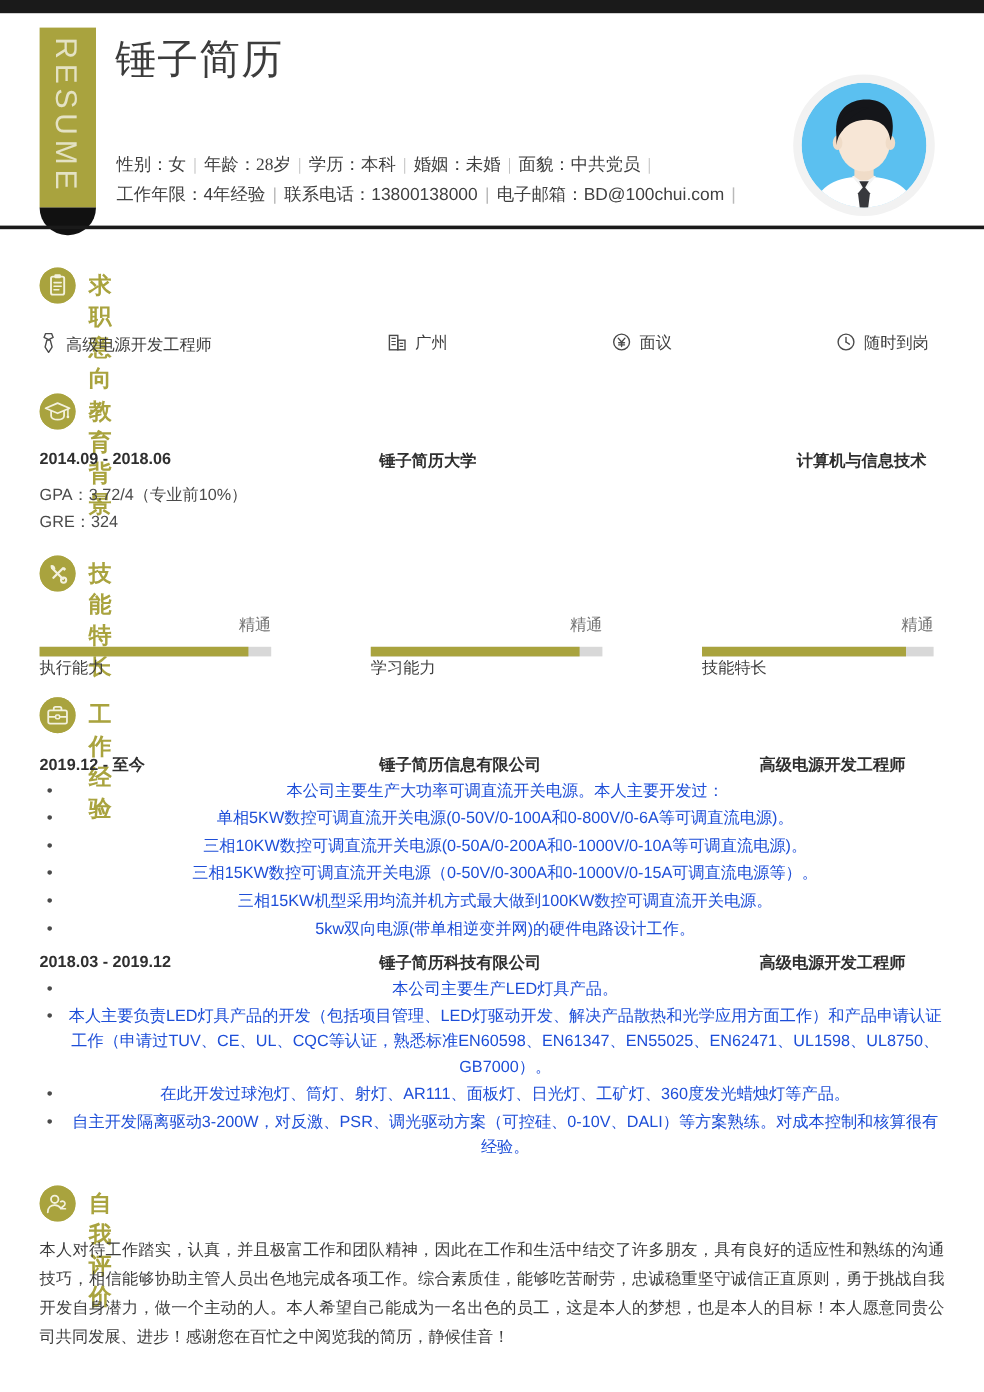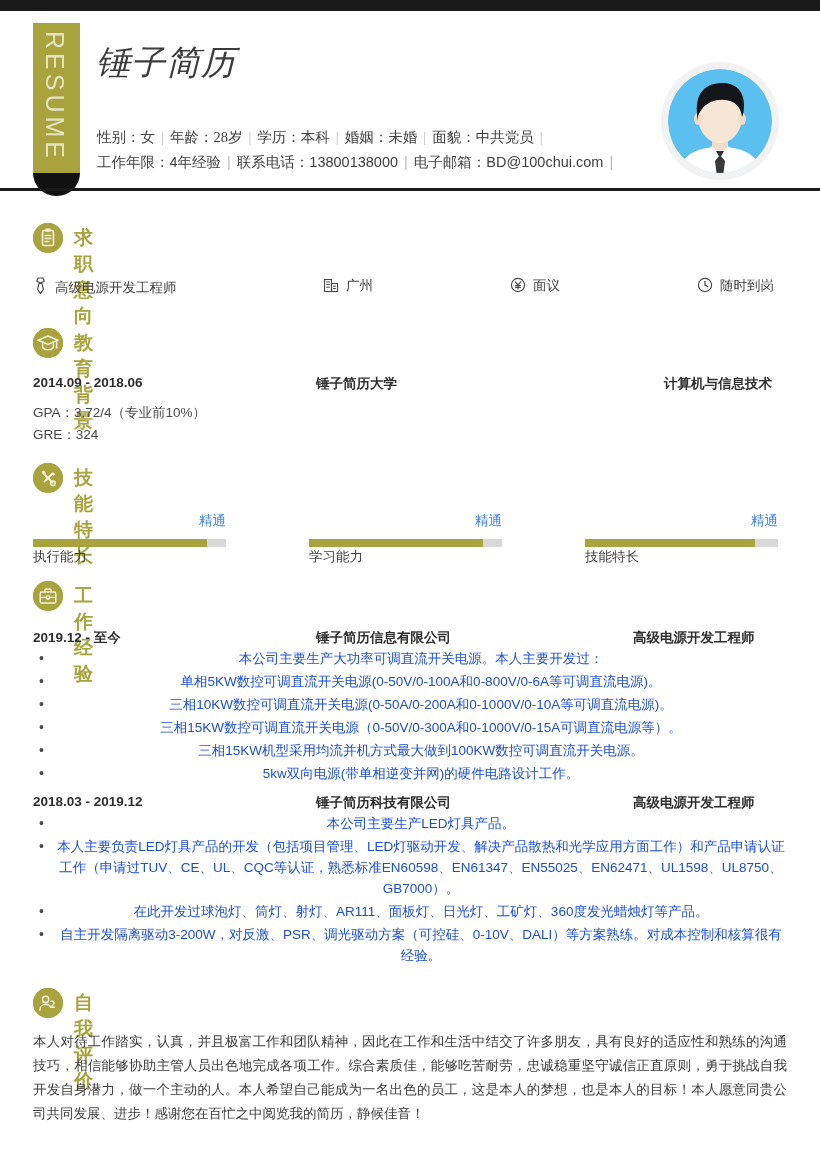--- a/index.html
+++ b/index.html
@@ -56,26 +56,25 @@
     position: absolute;
     left: 33px; top: 162px;
     width: 47px;
     height: 23px;
     background: #111111;
     border-radius: 0 0 24px 24px;
   }
 
   .name {
     position: absolute;
-    left: 96px; top: 29px;
+    left: 96px; top: 16px;
     font-size: 34px;
     font-weight: 400;
     color: #3c3c3c;
     letter-spacing: 1px;
-    font-style: italic;
   }
   .motto {
     position: absolute;
     left: 97px; top: 78px;
     font-size: 14px;
     color: #5b5b5b;
   }
   .meta-line {
     position: absolute;
     left: 97px;
@@ -172,21 +171,21 @@
     position: absolute;
     left: 0; top: 0;
     font-size: 13.5px;
     color: #3f3f3f;
     margin-top: 36px;
   }
   .skill .sk-level {
     position: absolute;
     right: 0; top: 0;
     font-size: 13.5px;
-    color: #3b82f6;
+    color: #737373;
     font-family: Liberation Serif, serif;
   }
   .skill .track {
     position: absolute;
     left: 0; top: 27px;
     width: 193px;
     height: 8px;
     background: #d8d8d8;
   }
   .skill .fill {

